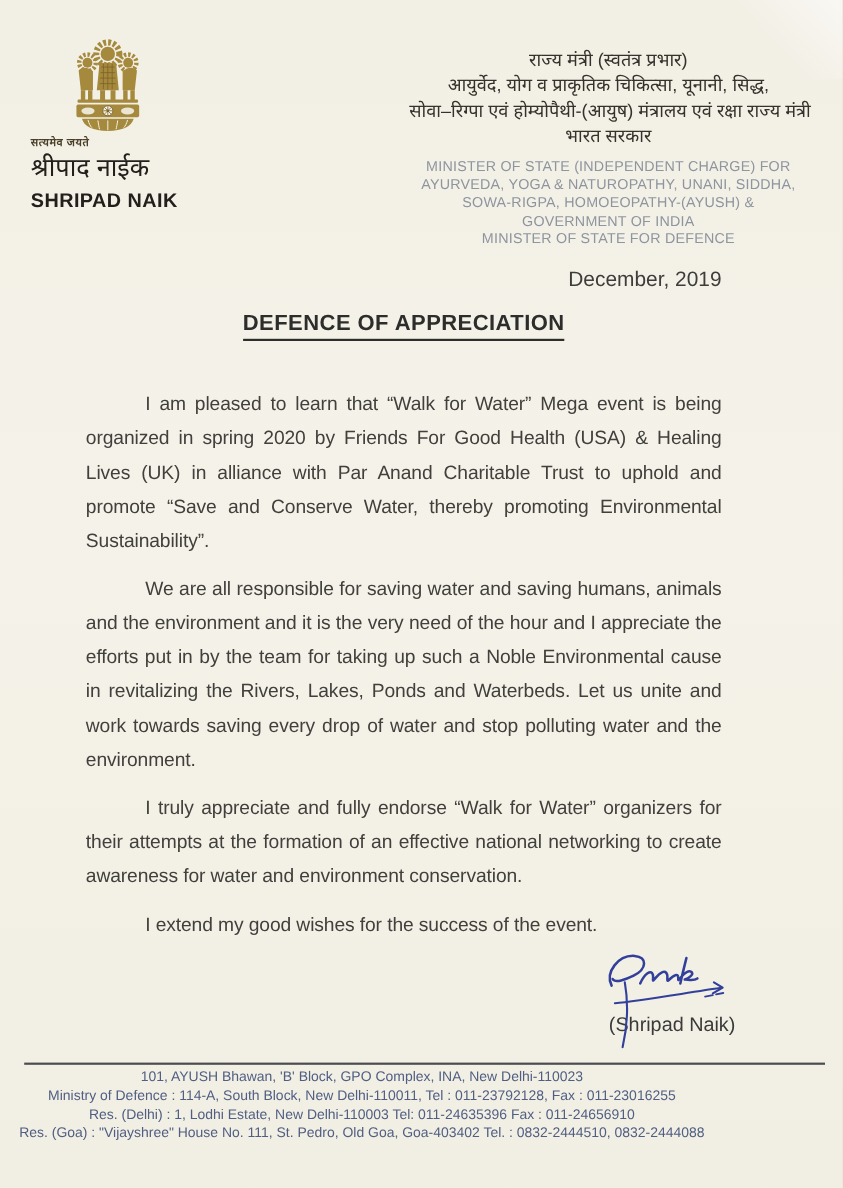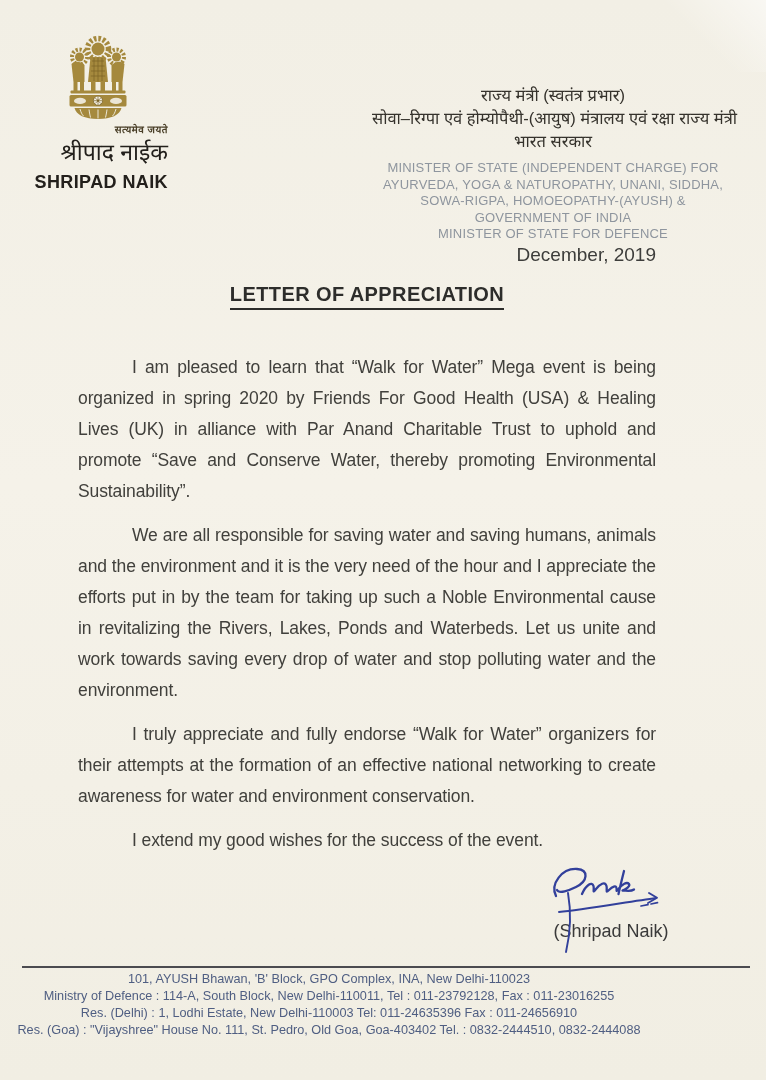--- a/index.html
+++ b/index.html
@@ -7,28 +7,28 @@
   .page {
     position:relative; width:766px; height:1080px; margin:0 auto;
     background:linear-gradient(180deg,#f2efe5 0%,#f5f2e9 45%,#f1eee3 100%);
     font-family:"Liberation Sans", sans-serif;
     overflow:hidden;
   }
   .scan-corner { position:absolute; right:0; top:0; width:120px; height:72px;
     background:linear-gradient(225deg, rgba(255,255,255,0.55) 0%, rgba(255,255,255,0) 55%); }
 
   
-  .hdr-left { position:absolute; left:28px; top:30px; width:140px; text-align:right; }
+  .hdr-left { position:absolute; left:28px; top:30px; width:140px; text-align:left; }
   .emblem-svg { display:block; margin:0 auto; }
   .motto { font-size:10px; font-weight:bold; color:#4a3f28; letter-spacing:0.5px; margin-top:2px; }
   .name-hi { font-size:23px; line-height:26px; color:#23201c; margin-top:3px; white-space:nowrap; }
   .name-en { font-size:18px; font-weight:bold; color:#23201c; margin-top:7px; letter-spacing:0.4px; }
 
   
-  .hdr-right { position:absolute; left:372px; top:44px; width:362px; text-align:center;margin-top:40px; }
+  .hdr-right { position:absolute; left:372px; top:44px; width:362px; text-align:center; }
   .office-hi div { font-size:16.5px; line-height:23px; color:#35322c; white-space:nowrap; }
   .office-en { margin-top:7px; }
   .office-en div { font-size:13px; line-height:16.5px; color:#8e959e; letter-spacing:0.2px; }
 
   
   .date-row { position:absolute; left:78px; top:244px; width:578px; text-align:right;
     font-size:19px; color:#3d3d3b; }
   .title-row { position:absolute; left:78px; top:283px; width:578px; text-align:center; }
   .title-text { display:inline-block; font-size:20px; font-weight:bold; color:#2d2d2b;
     letter-spacing:0.4px; border-bottom:2px solid #2d2d2b; padding-bottom:2px; }
@@ -88,35 +88,36 @@
       <path stroke="#f3f0e6" stroke-width="0.9" fill="none" d="M13,79 c1,3.5 2,5.5 3.5,7 M22,79.5 c0.5,3.5 1,6 1.5,8 M31,79.5 v9 M40,79.5 c-0.5,3.5 -1,6 -1.5,8 M49,79 c-1,3.5 -2,5.5 -3.5,7"></path>
     </svg>
     <div class="motto">सत्यमेव जयते</div>
     <div class="name-hi">श्रीपाद नाईक</div>
     <div class="name-en">SHRIPAD NAIK</div>
   </div>
 
   <div class="hdr-right">
     <div class="office-hi">
       <div>राज्य मंत्री (स्वतंत्र प्रभार)</div>
+      <div>आयुर्वेद, योग व प्राकृतिक चिकित्सा, यूनानी, सिद्ध,</div>
       <div>सोवा–रिग्पा एवं होम्योपैथी-(आयुष) मंत्रालय एवं रक्षा राज्य मंत्री</div>
       <div>भारत सरकार</div>
     </div>
     <div class="office-en">
       <div>MINISTER OF STATE (INDEPENDENT CHARGE) FOR</div>
       <div>AYURVEDA, YOGA &amp; NATUROPATHY, UNANI, SIDDHA,</div>
       <div>SOWA-RIGPA, HOMOEOPATHY-(AYUSH) &amp;</div>
       <div>GOVERNMENT OF INDIA</div>
       <div>MINISTER OF STATE FOR DEFENCE</div>
     </div>
   </div>
 
   <div class="date-row">December, 2019</div>
   <div class="title-row">
-    <span class="title-text">LETTER OF APPRECIATION</span>
+    <span class="title-text">DEFENCE OF APPRECIATION</span>
   </div>
 
   <div class="body-block">
     <p>I am pleased to learn that “Walk for Water” Mega event is being organized in spring 2020 by Friends For Good Health (USA) &amp; Healing Lives (UK) in alliance with Par Anand Charitable Trust to uphold and promote “Save and Conserve Water, thereby promoting Environmental Sustainability”.</p>
     <p>We are all responsible for saving water and saving humans, animals and the environment and it is the very need of the hour and I appreciate the efforts put in by the team for taking up such a Noble Environmental cause in revitalizing the Rivers, Lakes, Ponds and Waterbeds. Let us unite and work towards saving every drop of water and stop polluting water and the environment.</p>
     <p>I truly appreciate and fully endorse “Walk for Water” organizers for their attempts at the formation of an effective national networking to create awareness for water and environment conservation.</p>
     <p>I extend my good wishes for the success of the event.</p>
   </div>
 
   <div class="sig-block">

